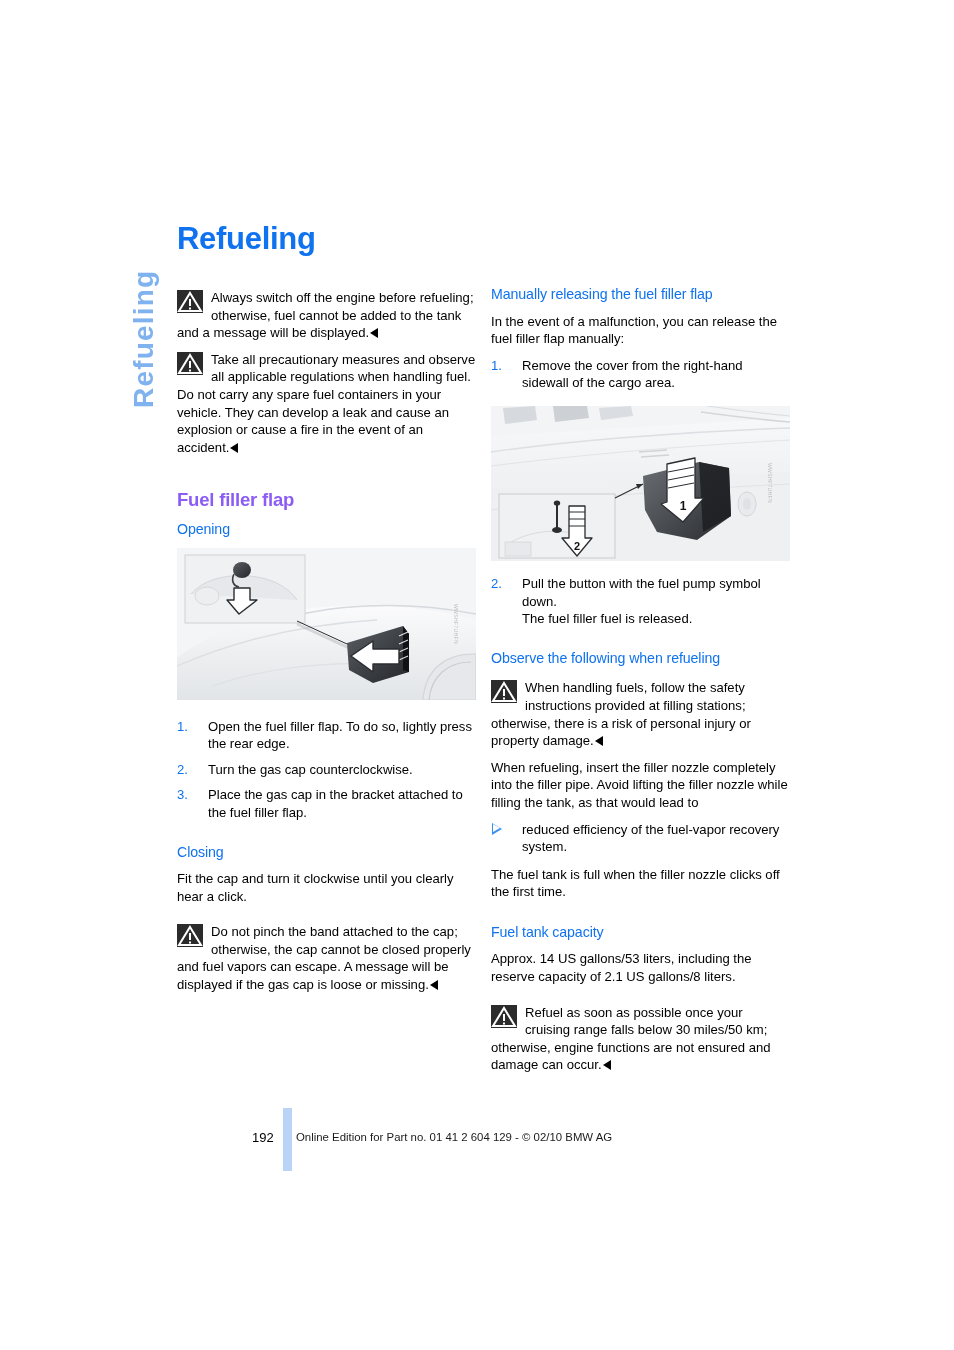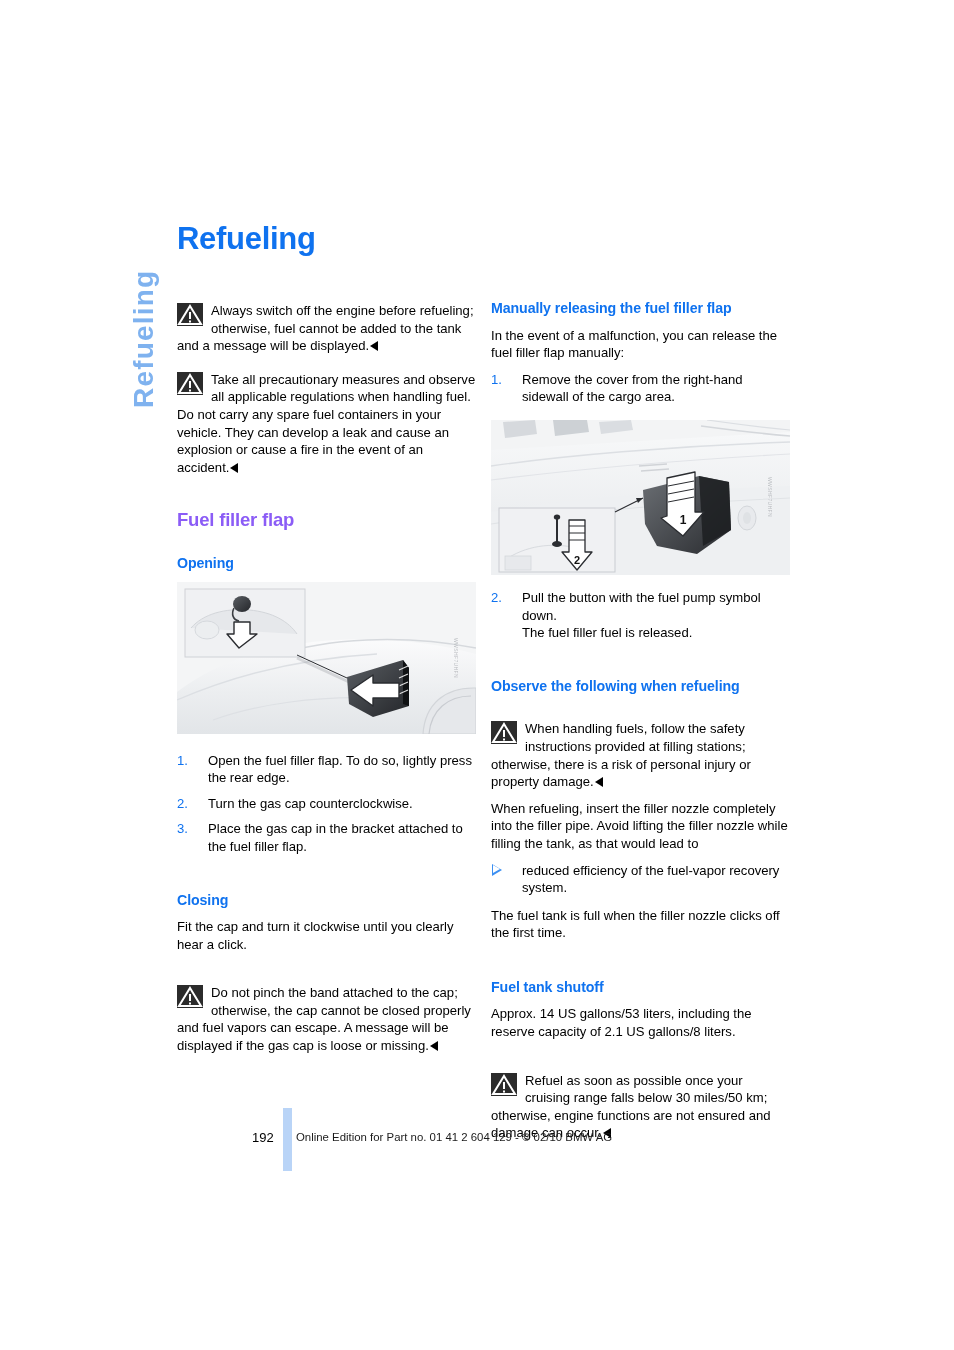--- a/index.html
+++ b/index.html
@@ -69,39 +69,39 @@
   .h2 {
     color: #8b5cf6;
     font-size: 18.5px;
     font-weight: bold;
     margin: 0 0 2px 0;
     letter-spacing: -0.2px;
   }
   .h3 {
     color: #0f72ef;
     font-size: 14.2px;
-    font-weight: bold;
-    margin: 14px 0 3px 0;
+    font-weight: normal;
+    margin: 0 0 3px 0;
     letter-spacing: -0.1px;
   }
   p.para {
     margin: 0 0 9px 0;
   }
 
   .sp-6  { height: 6px; }
   .sp-10 { height: 10px; }
   .sp-14 { height: 14px; }
   .sp-18 { height: 18px; }
   .sp-22 { height: 22px; }
   .sp-26 { height: 26px; }
 
   
   .warn {
     position: relative;
-    margin: 16px 0 9px 0;
+    margin: 3px 0 9px 0;
   }
   .warn-icon {
     float: left;
     width: 26px;
     height: 23px;
     margin: 1px 8px 0 0;
     background: #2b2b2b;
     position: relative;
   }
   .warn-icon svg { display: block; }
@@ -466,21 +466,21 @@
         <span>reduced efficiency of the fuel-vapor recovery system.</span>
       </li>
     </ul>
 
     <div class="sp-6"></div>
 
     <p class="para">The fuel tank is full when the filler nozzle clicks off the first time.</p>
 
     <div class="sp-14"></div>
 
-    <div class="h3">Fuel tank shutoff</div>
+    <div class="h3">Fuel tank capacity</div>
 
     <div class="sp-6"></div>
 
     <p class="para">Approx. 14 US gallons/53 liters, including the reserve capacity of 2.1 US gallons/8 liters.</p>
 
     <div class="sp-6"></div>
 
     <div class="warn">
       <span class="warn-icon">
         <svg width="26" height="23" viewBox="0 0 26 23">

